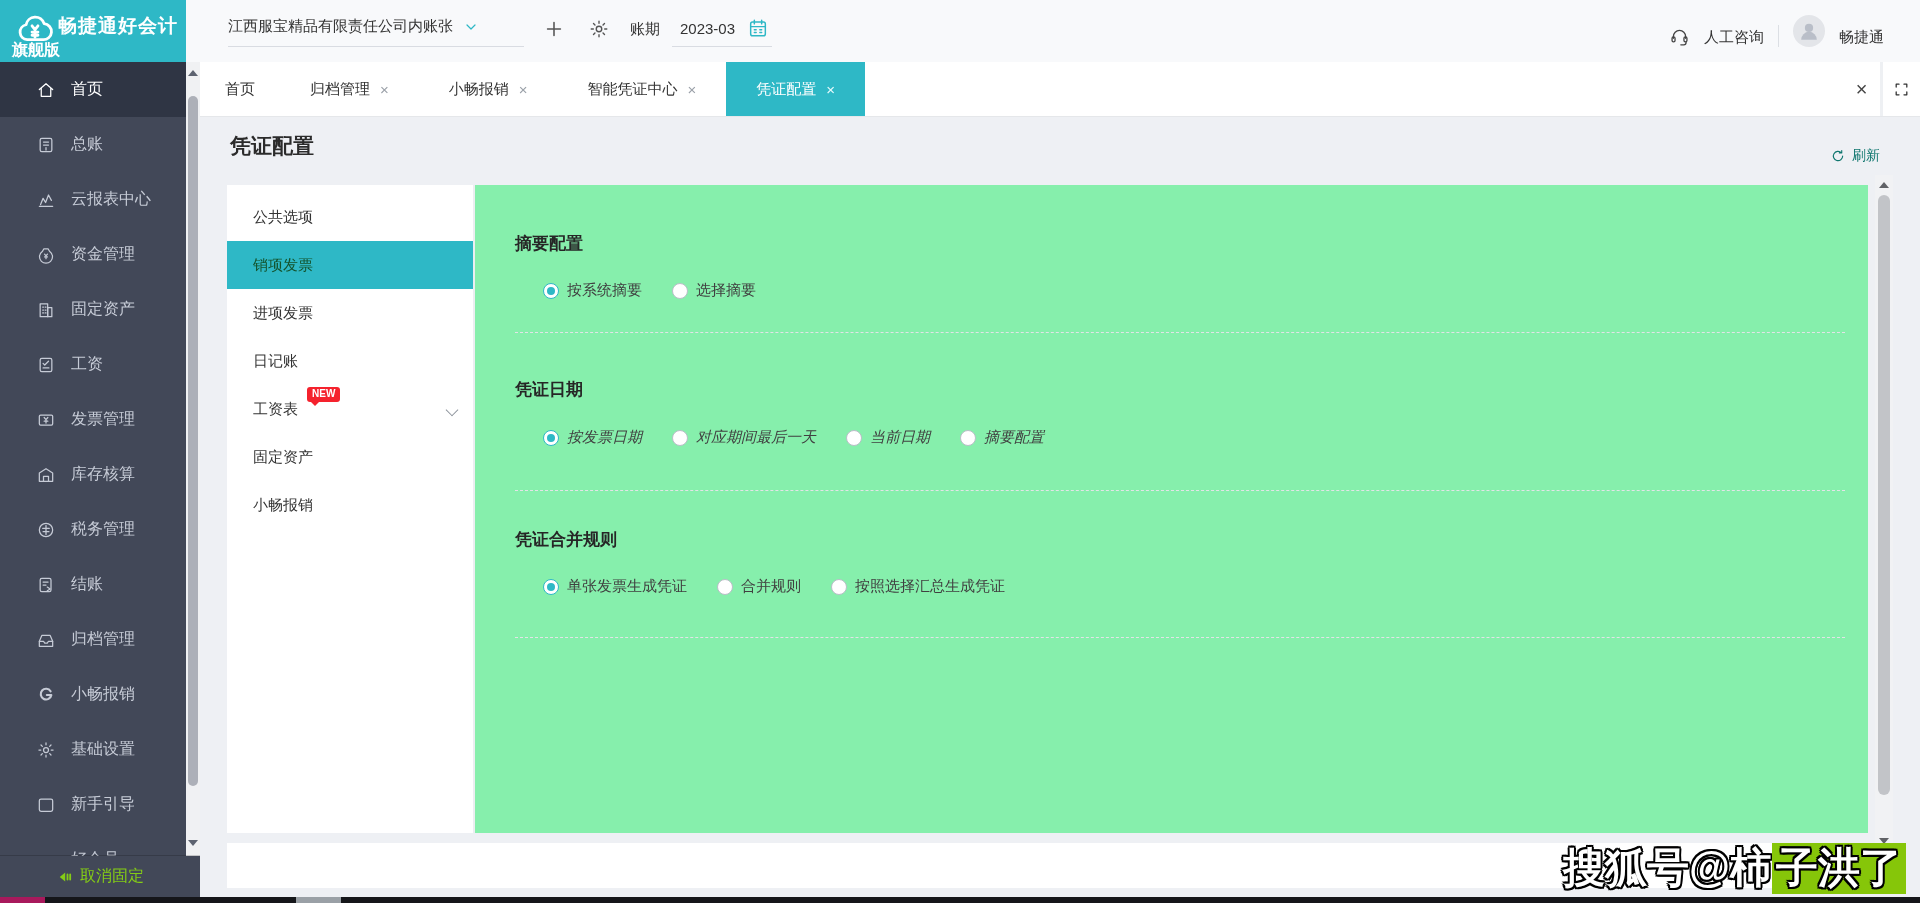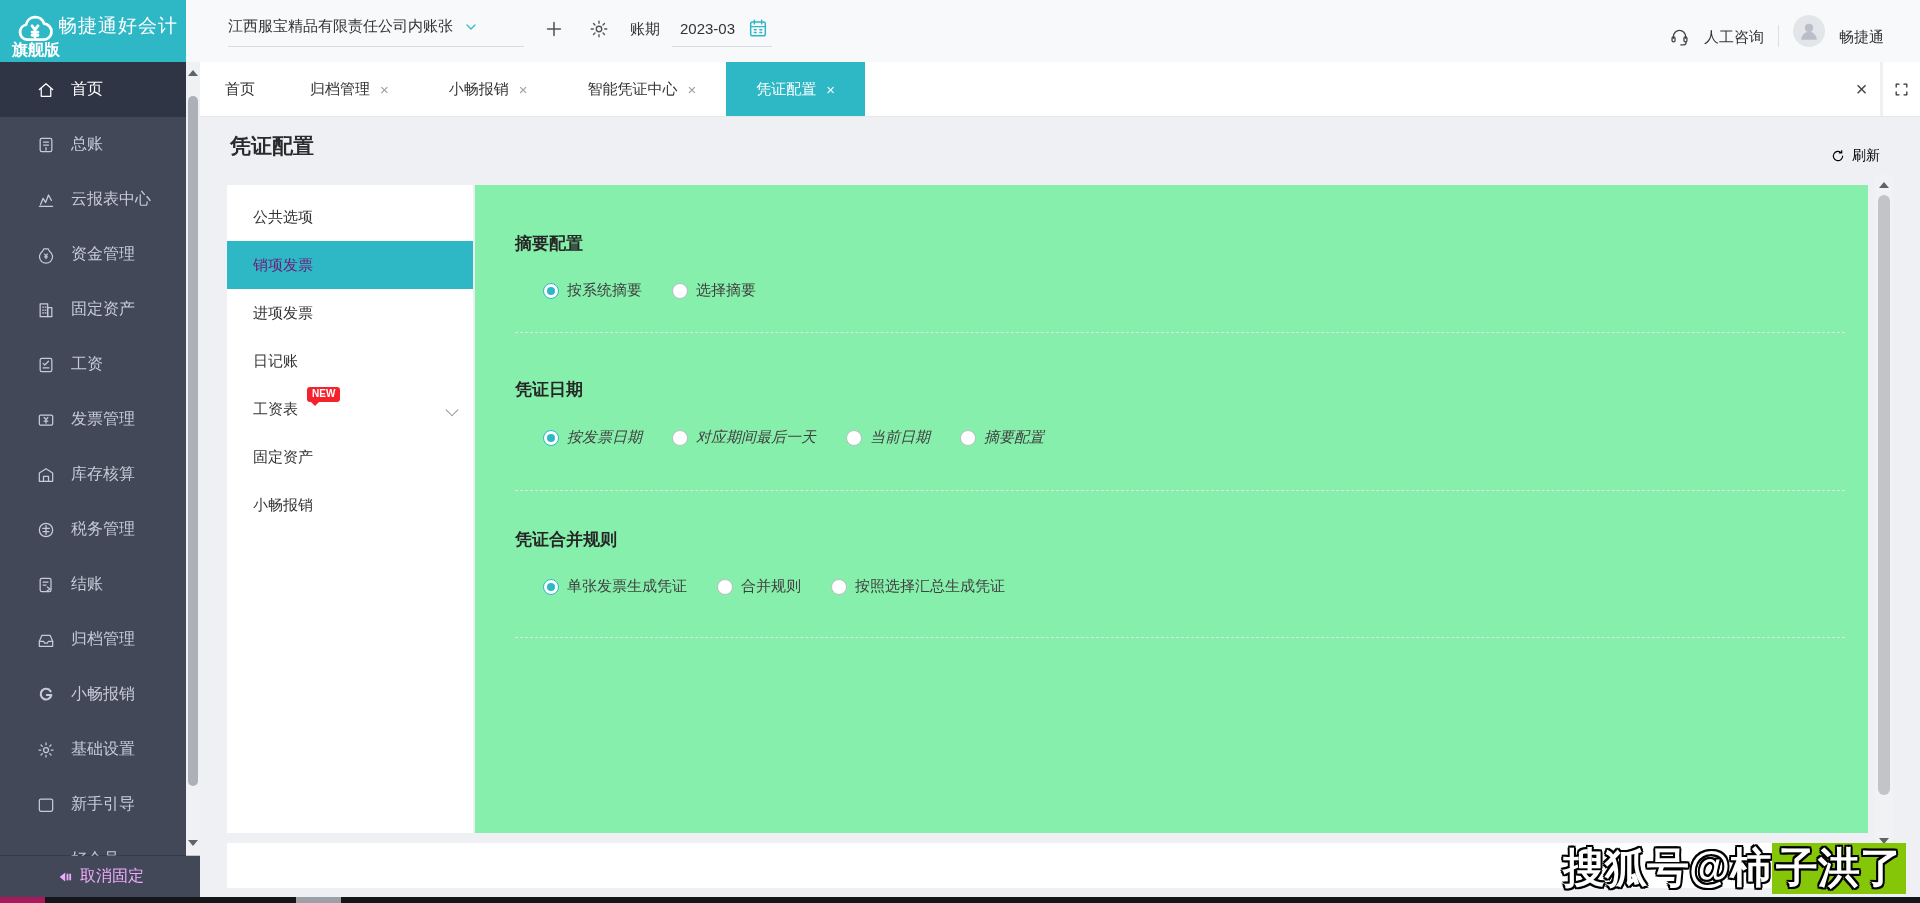--- a/index.html
+++ b/index.html
@@ -4,21 +4,21 @@
 <style>
   html,body{margin:0;padding:0;background:#dfe2e8;}
   .screen{position:relative;width:1920px;height:903px;overflow:hidden;
     font-family:"Liberation Sans","DejaVu Sans",sans-serif;color:#333;background:#eef0f4;}
   .abs{position:absolute;}
   
   .svgic{display:block;fill:none;stroke:currentColor;stroke-width:1.5;stroke-linecap:round;stroke-linejoin:round;}
   
   .topbar{left:0;top:0;width:1920px;height:62px;background:#f8f9fb;}
   .logo{left:0;top:0;width:186px;height:62px;background:#2eb8c6;color:#fff;}
-  .logo-name{position:absolute;left:58px;top:13px;font-size:19px;font-weight:normal;letter-spacing:1px;}
+  .logo-name{position:absolute;left:58px;top:13px;font-size:19px;font-weight:bold;letter-spacing:1px;}
   .logo-edition{position:absolute;left:12px;top:40px;font-size:16px;font-weight:bold;}
   .company{left:228px;top:17px;font-size:15px;color:#333;display:flex;align-items:center;gap:10px;cursor:pointer;}
   .company-line{left:228px;top:46px;width:296px;height:1px;background:#d9dce2;}
   .date-line{left:672px;top:46px;width:100px;height:1px;background:#d9dce2;}
   .tb-ic{color:#555;}
   .period{font-size:15px;color:#333;}
   .tr-group{right:36px;top:15px;display:flex;align-items:flex-end;gap:14px;position:absolute;}
   .avatar{width:32px;height:32px;border-radius:50%;background:#e3e5e9;display:flex;align-items:center;justify-content:center;overflow:hidden;}
   .vdiv{width:1px;height:22px;background:#dcdfe4;}
   
@@ -26,38 +26,38 @@
   .nav{position:absolute;left:0;top:0;width:186px;}
   .nav-item{height:55px;display:flex;align-items:center;padding-left:36px;gap:15px;
     color:#c6cbd6;font-size:16px;cursor:pointer;box-sizing:border-box;}
   .nav-item.active{background:#2f3544;color:#fff;}
   .nav-item .svgic{width:20px;height:20px;}
   .side-scroll{position:absolute;left:186px;top:0;width:14px;height:794px;background:#f0f1f3;}
   .sthumb{position:absolute;left:2px;width:10px;border-radius:5px;background:#adb0b8;}
   .tri-up{width:0;height:0;border-left:5px solid transparent;border-right:5px solid transparent;border-bottom:6px solid #5d6370;position:absolute;left:2px;}
   .tri-down{width:0;height:0;border-left:5px solid transparent;border-right:5px solid transparent;border-top:6px solid #5d6370;position:absolute;left:2px;}
   .side-footer{position:absolute;left:0;top:794px;width:200px;height:41px;background:#424858;
-    display:flex;align-items:center;justify-content:center;gap:4px;color:#f0abfc;font-size:16px;cursor:pointer;
+    display:flex;align-items:center;justify-content:center;gap:4px;color:#84cc16;font-size:16px;cursor:pointer;
     box-shadow:0 -1px 0 rgba(0,0,0,.18);}
   
   .tabbar{left:200px;top:62px;width:1720px;height:54px;background:#fff;border-bottom:1px solid #e5e7ea;display:flex;align-items:stretch;}
   .tab{display:flex;align-items:center;gap:10px;padding:0 30px;font-size:15px;color:#333;cursor:pointer;}
   .tab .x{color:#9aa0a8;font-size:15px;}
   .tab.active{background:#2eb8c6;color:#fff;}
   .tab.active .x{color:#e8fbfd;}
   .tab-tools{position:absolute;right:0;top:0;height:54px;display:flex;align-items:center;background:#eef0f3;}
   .tool-btn{width:37px;height:54px;background:#fff;display:flex;align-items:center;justify-content:center;color:#333;cursor:pointer;}
   .tool-gap{width:3px;height:54px;background:#eef0f3;}
   
   .page-title{left:230px;top:132px;font-size:21px;font-weight:600;color:#2b2b2b;}
-  .refresh{right:40px;top:147px;position:absolute;display:flex;align-items:center;gap:6px;font-size:14px;color:#000000;cursor:pointer;}
+  .refresh{right:40px;top:147px;position:absolute;display:flex;align-items:center;gap:6px;font-size:14px;color:#0f766e;cursor:pointer;}
   
   .submenu{left:227px;top:185px;width:246px;height:648px;background:#fff;padding-top:8px;box-sizing:border-box;}
   .sm-item{position:relative;height:48px;display:flex;align-items:center;padding-left:26px;font-size:15px;color:#333;cursor:pointer;}
-  .sm-item.active{background:#2eb8c6;color:#701a75;}
+  .sm-item.active{background:#2eb8c6;color:#14532d;}
   .badge{position:absolute;left:80px;top:2px;background:#f5222d;color:#fff;font-size:10px;font-weight:bold;
     padding:1px 5px 2px;border-radius:3px;line-height:12px;}
   .badge::after{content:"";position:absolute;left:4px;bottom:-4px;border-left:4px solid transparent;border-right:4px solid transparent;border-top:4px solid #f5222d;}
   .sm-chevron{position:absolute;right:16px;top:20px;width:9px;height:9px;border-right:1.6px solid #8a9099;border-bottom:1.6px solid #8a9099;transform:rotate(45deg) scale(.9);}
   .panel-div{left:473px;top:185px;width:2px;height:648px;background:#eceef1;}
   
   .content{left:475px;top:185px;width:1393px;height:648px;background:#86efac;}
   .sec-title{position:absolute;left:40px;font-size:17px;font-weight:bold;color:#262626;}
   .radio-row{position:absolute;left:68px;display:flex;align-items:center;gap:30px;}
   .radio{display:flex;align-items:center;gap:8px;font-size:15px;color:#404040;cursor:pointer;}

